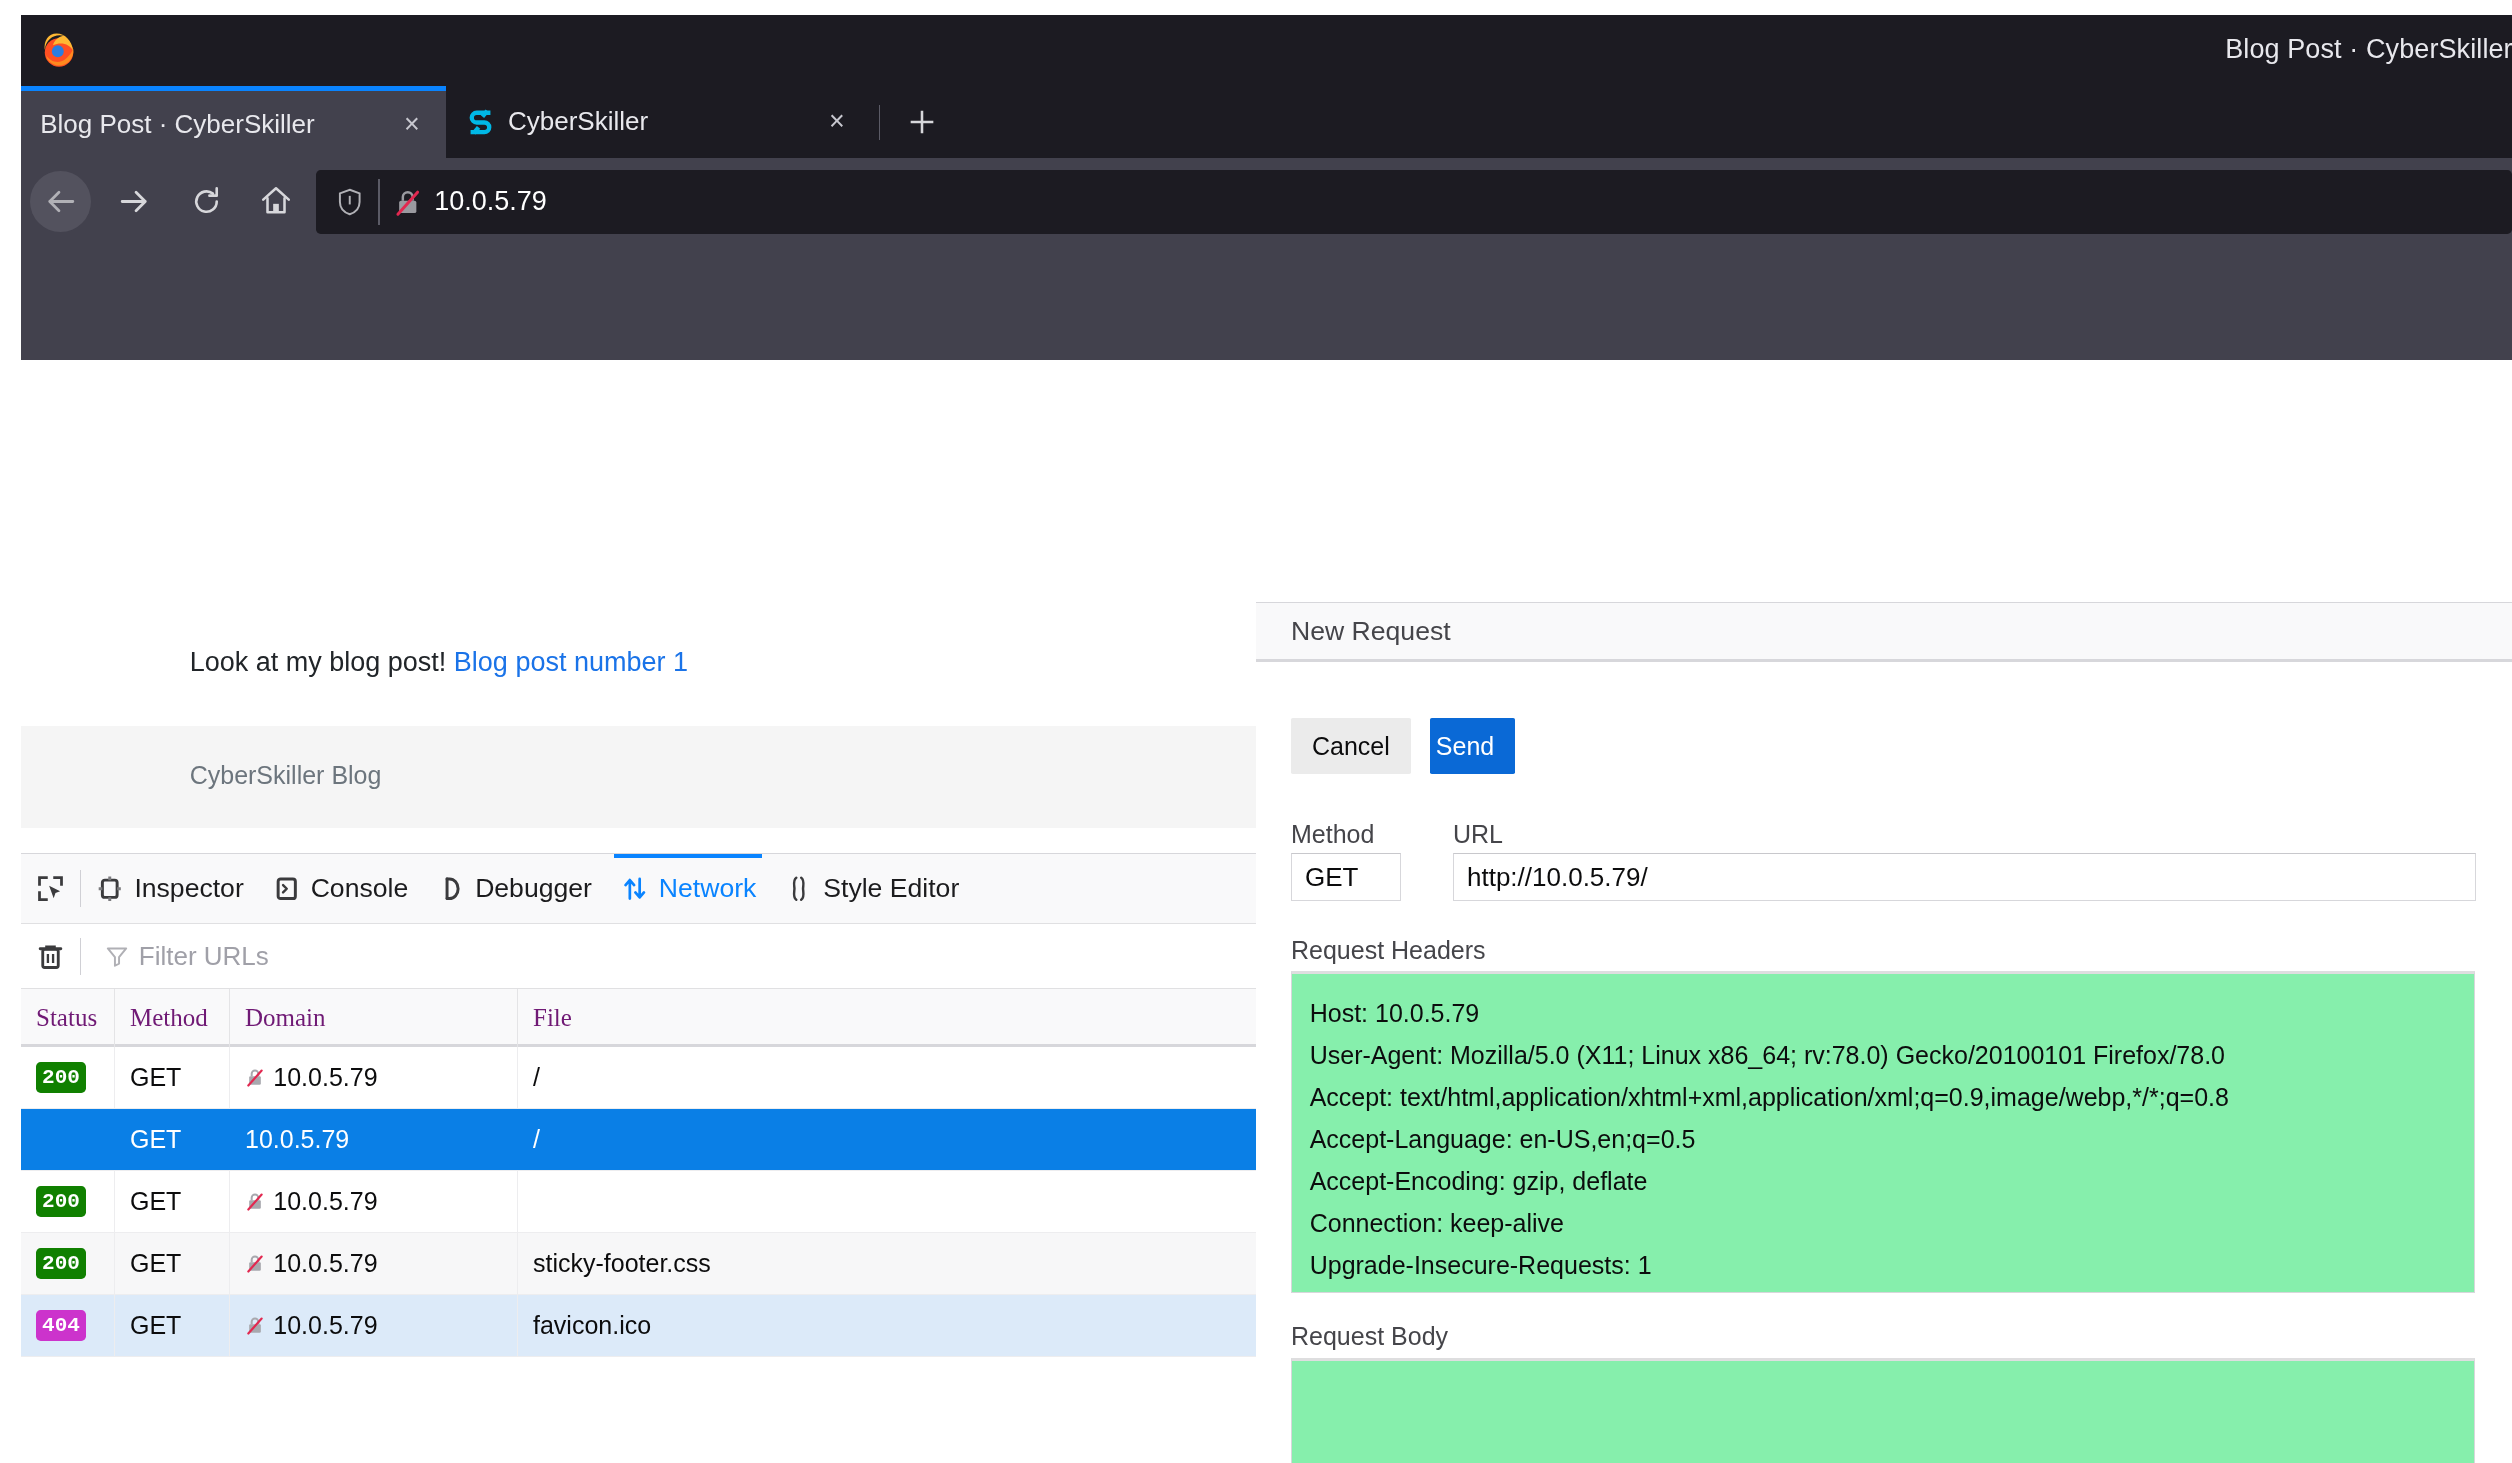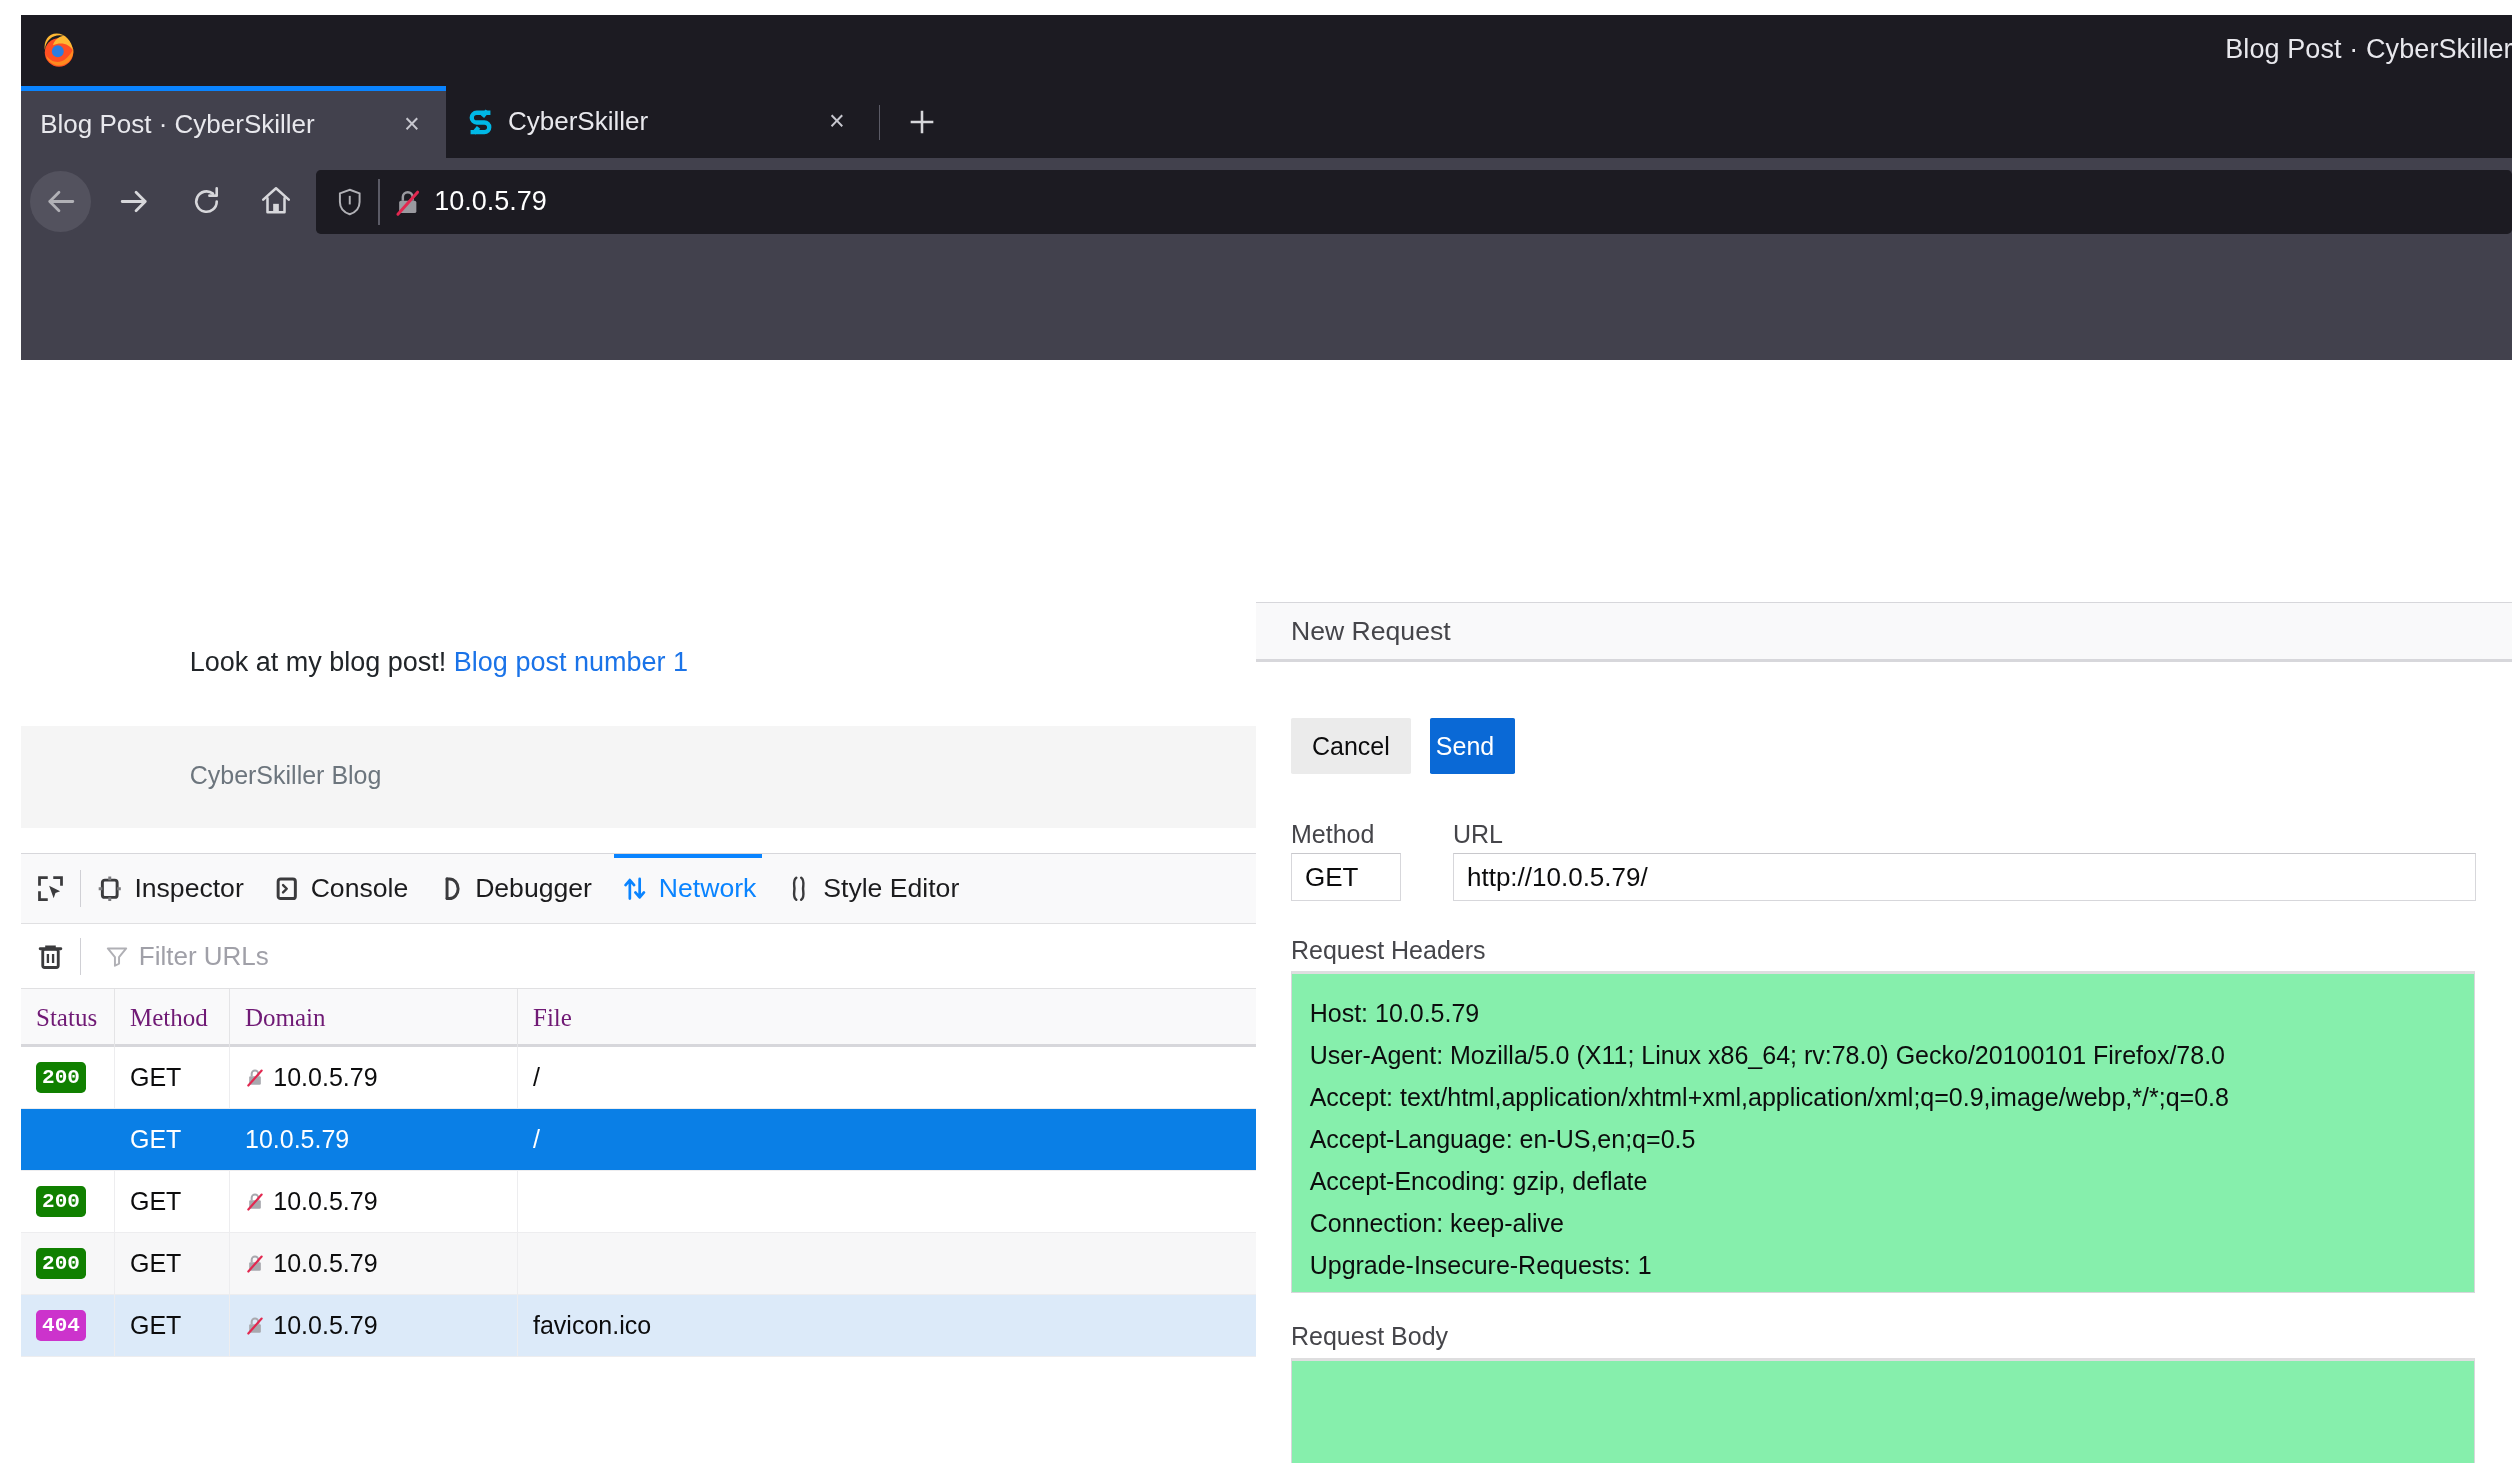--- a/index.html
+++ b/index.html
@@ -578,20 +578,21 @@
         </div>
         <div class="c c-method">GET</div>
         <div class="c c-domain">
           <svg class="mini-lock" viewBox="0 0 24 24">
             <rect x="5" y="11" width="14" height="10" rx="1.5" fill="#a8a8ae"></rect>
             <path d="M8 11V8a4 4 0 0 1 8 0v3" stroke="#a8a8ae" stroke-width="2.4" fill="none"></path>
             <path d="M4 22L20 4" stroke="#e22850" stroke-width="2.6" stroke-linecap="round"></path>
           </svg>
           <span>10.0.5.79</span>
         </div>
+        <div class="c c-file">sticky-footer.css</div>
       </div>
 
       <div class="net-row net-body-row highlight">
         <div class="c c-status">
           <span class="badge badge-404">404</span>
         </div>
         <div class="c c-method">GET</div>
         <div class="c c-domain">
           <svg class="mini-lock" viewBox="0 0 24 24">
             <rect x="5" y="11" width="14" height="10" rx="1.5" fill="#a8a8ae"></rect>

